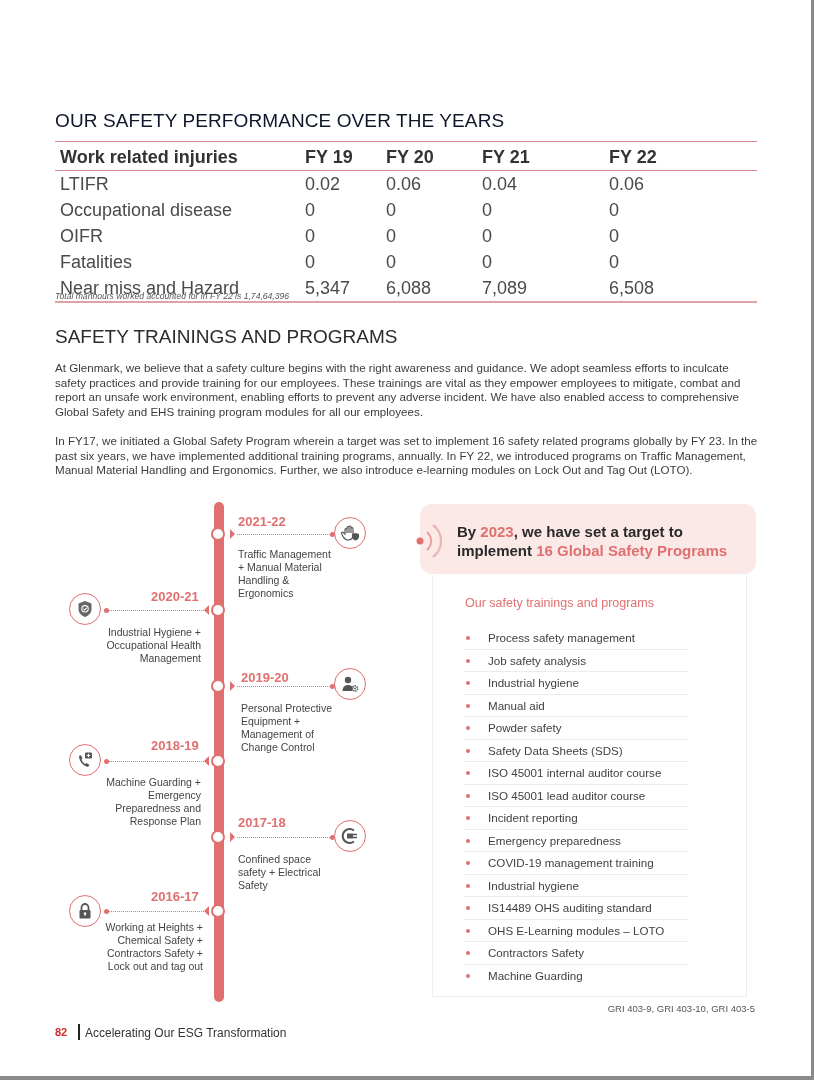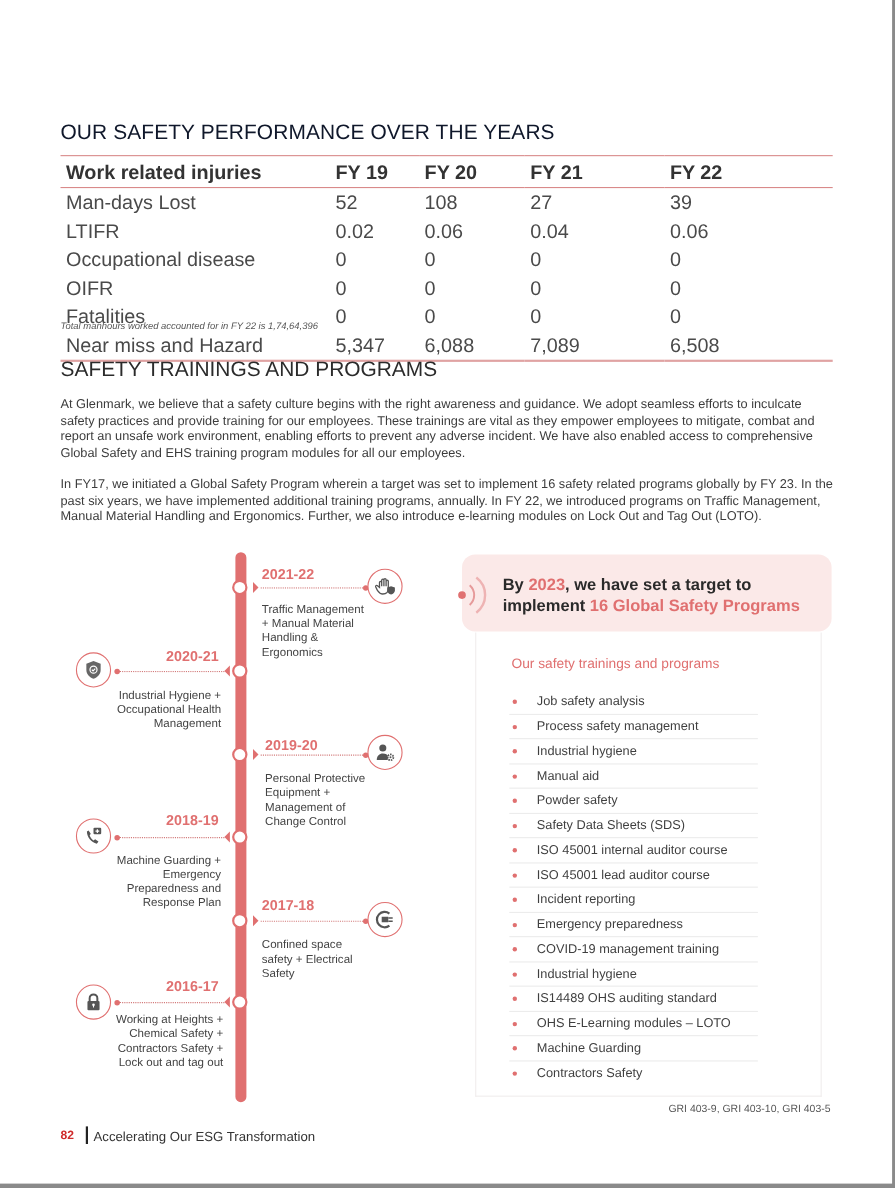--- a/index.html
+++ b/index.html
@@ -52,27 +52,20 @@
       <tr>
         <th class="c0">Work related injuries</th>
         <th class="c1">FY 19</th>
         <th class="c2">FY 20</th>
         <th class="c3">FY 21</th>
         <th>FY 22</th>
       </tr>
     </thead>
     <tbody>
       <tr>
-        <td>Man-days Lost</td>
-        <td>52</td>
-        <td>108</td>
-        <td>27</td>
-        <td>39</td>
-      </tr>
-      <tr>
         <td>LTIFR</td>
         <td>0.02</td>
         <td>0.06</td>
         <td>0.04</td>
         <td>0.06</td>
       </tr>
       <tr>
         <td>Occupational disease</td>
         <td>0</td>
         <td>0</td>
@@ -208,36 +201,36 @@
     </svg>
   </div>
   <div class="callout-text">
     <div><span>By </span><span class="accent">2023</span><span>, we have set a target to</span></div>
     <div><span>implement </span><span class="accent">16 Global Safety Programs</span></div>
   </div>
 
   <div class="box"></div>
   <div class="box-title">Our safety trainings and programs</div>
   <ul class="plist">
+    <li><span class="bul"></span><span>Process safety management</span></li>
     <li><span class="bul"></span><span>Job safety analysis</span></li>
-    <li><span class="bul"></span><span>Process safety management</span></li>
     <li><span class="bul"></span><span>Industrial hygiene</span></li>
     <li><span class="bul"></span><span>Manual aid</span></li>
     <li><span class="bul"></span><span>Powder safety</span></li>
     <li><span class="bul"></span><span>Safety Data Sheets (SDS)</span></li>
     <li><span class="bul"></span><span>ISO 45001 internal auditor course</span></li>
     <li><span class="bul"></span><span>ISO 45001 lead auditor course</span></li>
     <li><span class="bul"></span><span>Incident reporting</span></li>
     <li><span class="bul"></span><span>Emergency preparedness</span></li>
     <li><span class="bul"></span><span>COVID-19 management training</span></li>
     <li><span class="bul"></span><span>Industrial hygiene</span></li>
     <li><span class="bul"></span><span>IS14489 OHS auditing standard</span></li>
     <li><span class="bul"></span><span>OHS E-Learning modules – LOTO</span></li>
+    <li><span class="bul"></span><span>Contractors Safety</span></li>
     <li><span class="bul"></span><span>Machine Guarding</span></li>
-    <li><span class="bul"></span><span>Contractors Safety</span></li>
   </ul>
 
   <div class="gri">GRI 403-9, GRI 403-10, GRI 403-5</div>
 
   <div class="pgnum">82</div>
   <div class="pgsep"></div>
   <div class="pgtitle">Accelerating Our ESG Transformation</div>
 </div>
 
 </body></html>

